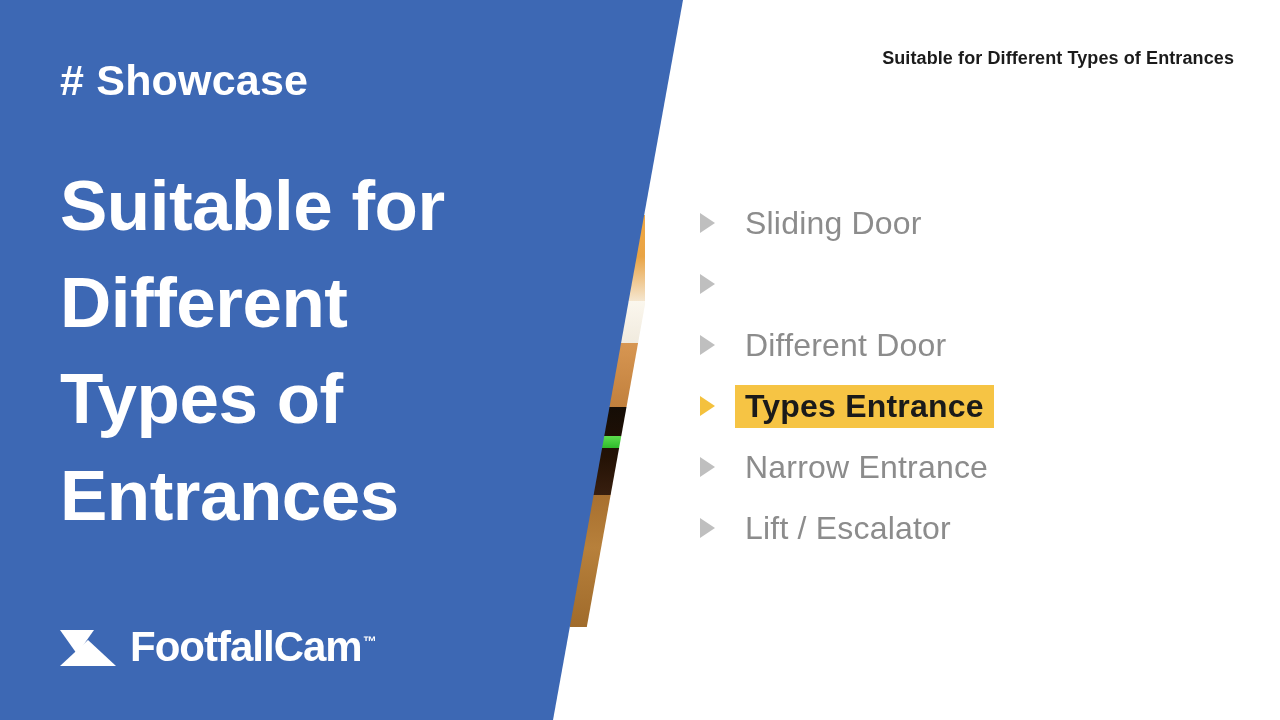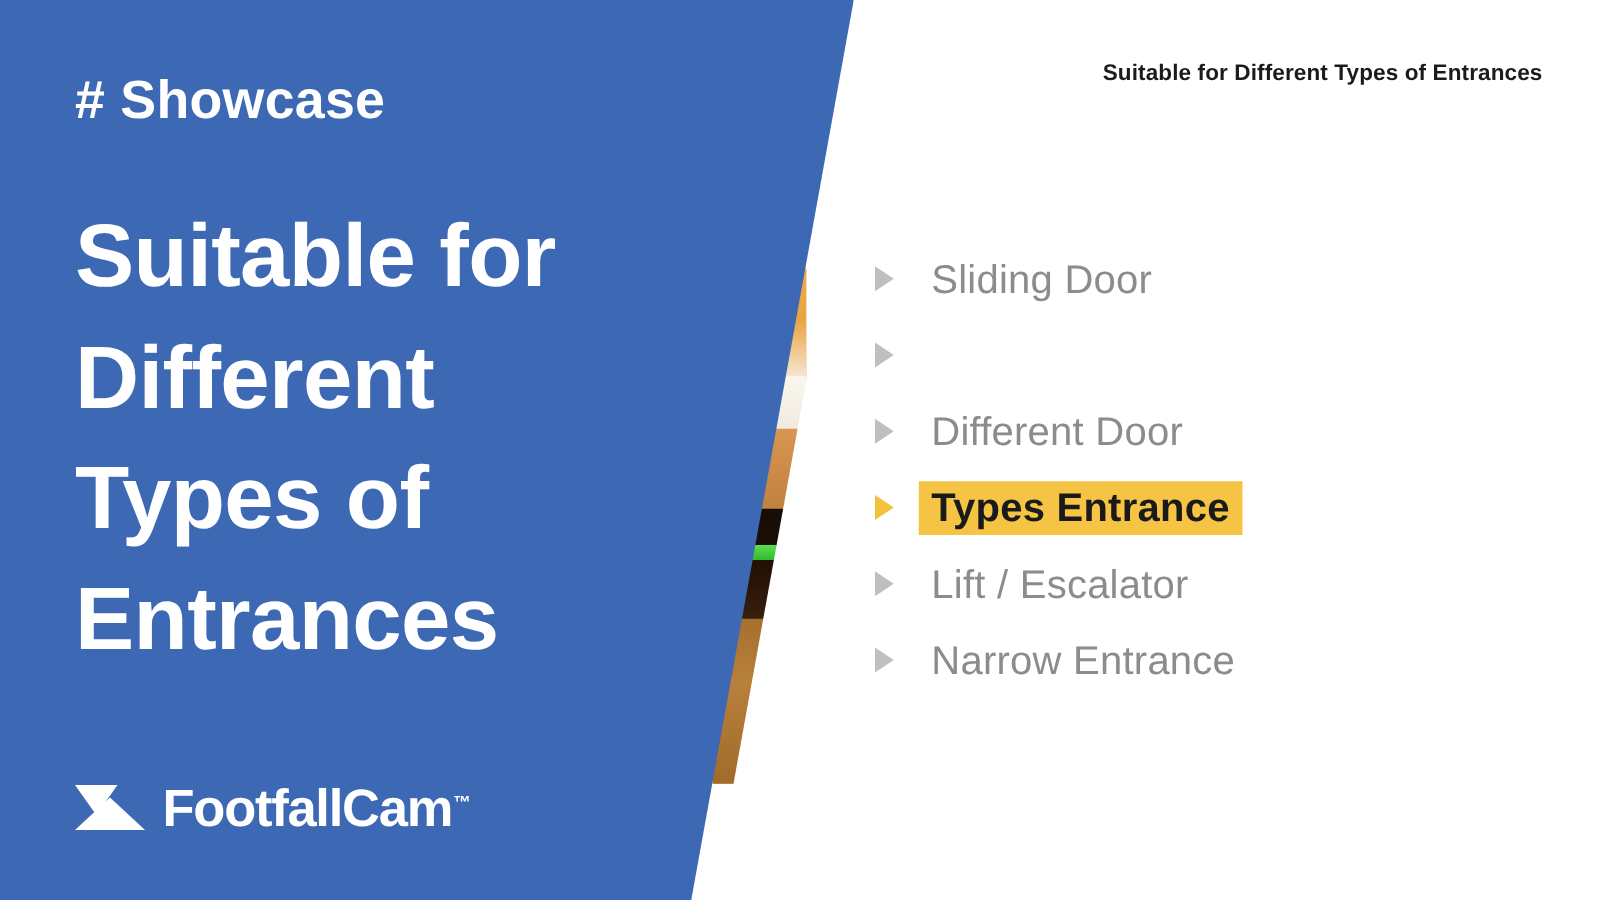--- a/index.html
+++ b/index.html
@@ -131,21 +131,21 @@
     line-height: 1.36;
     letter-spacing: -0.5px;
   }
 
   
   .logo {
     position: absolute;
     left: 0;
     bottom: 52px;
     display: flex;
-    align-items: flex-start;
+    align-items: flex-end;
   }
   .logo-mark {
     width: 56px;
     height: 40px;
     margin-right: 14px;
     flex: none;
   }
   .logo-text {
     color: #ffffff;
     font-size: 42px;
@@ -265,23 +265,23 @@
       <span class="toc-label">Different Door</span>
     </div>
 
     <div class="toc-item active">
       <span class="toc-bullet"></span>
       <span class="toc-label">Types Entrance</span>
     </div>
 
     <div class="toc-item">
       <span class="toc-bullet"></span>
+      <span class="toc-label">Narrow Entrance</span>
+    </div>
+
+    <div class="toc-item">
+      <span class="toc-bullet"></span>
       <span class="toc-label">Lift / Escalator</span>
     </div>
 
-    <div class="toc-item">
-      <span class="toc-bullet"></span>
-      <span class="toc-label">Narrow Entrance</span>
-    </div>
-
   </div>
 
 </div>
 
 </body></html>

